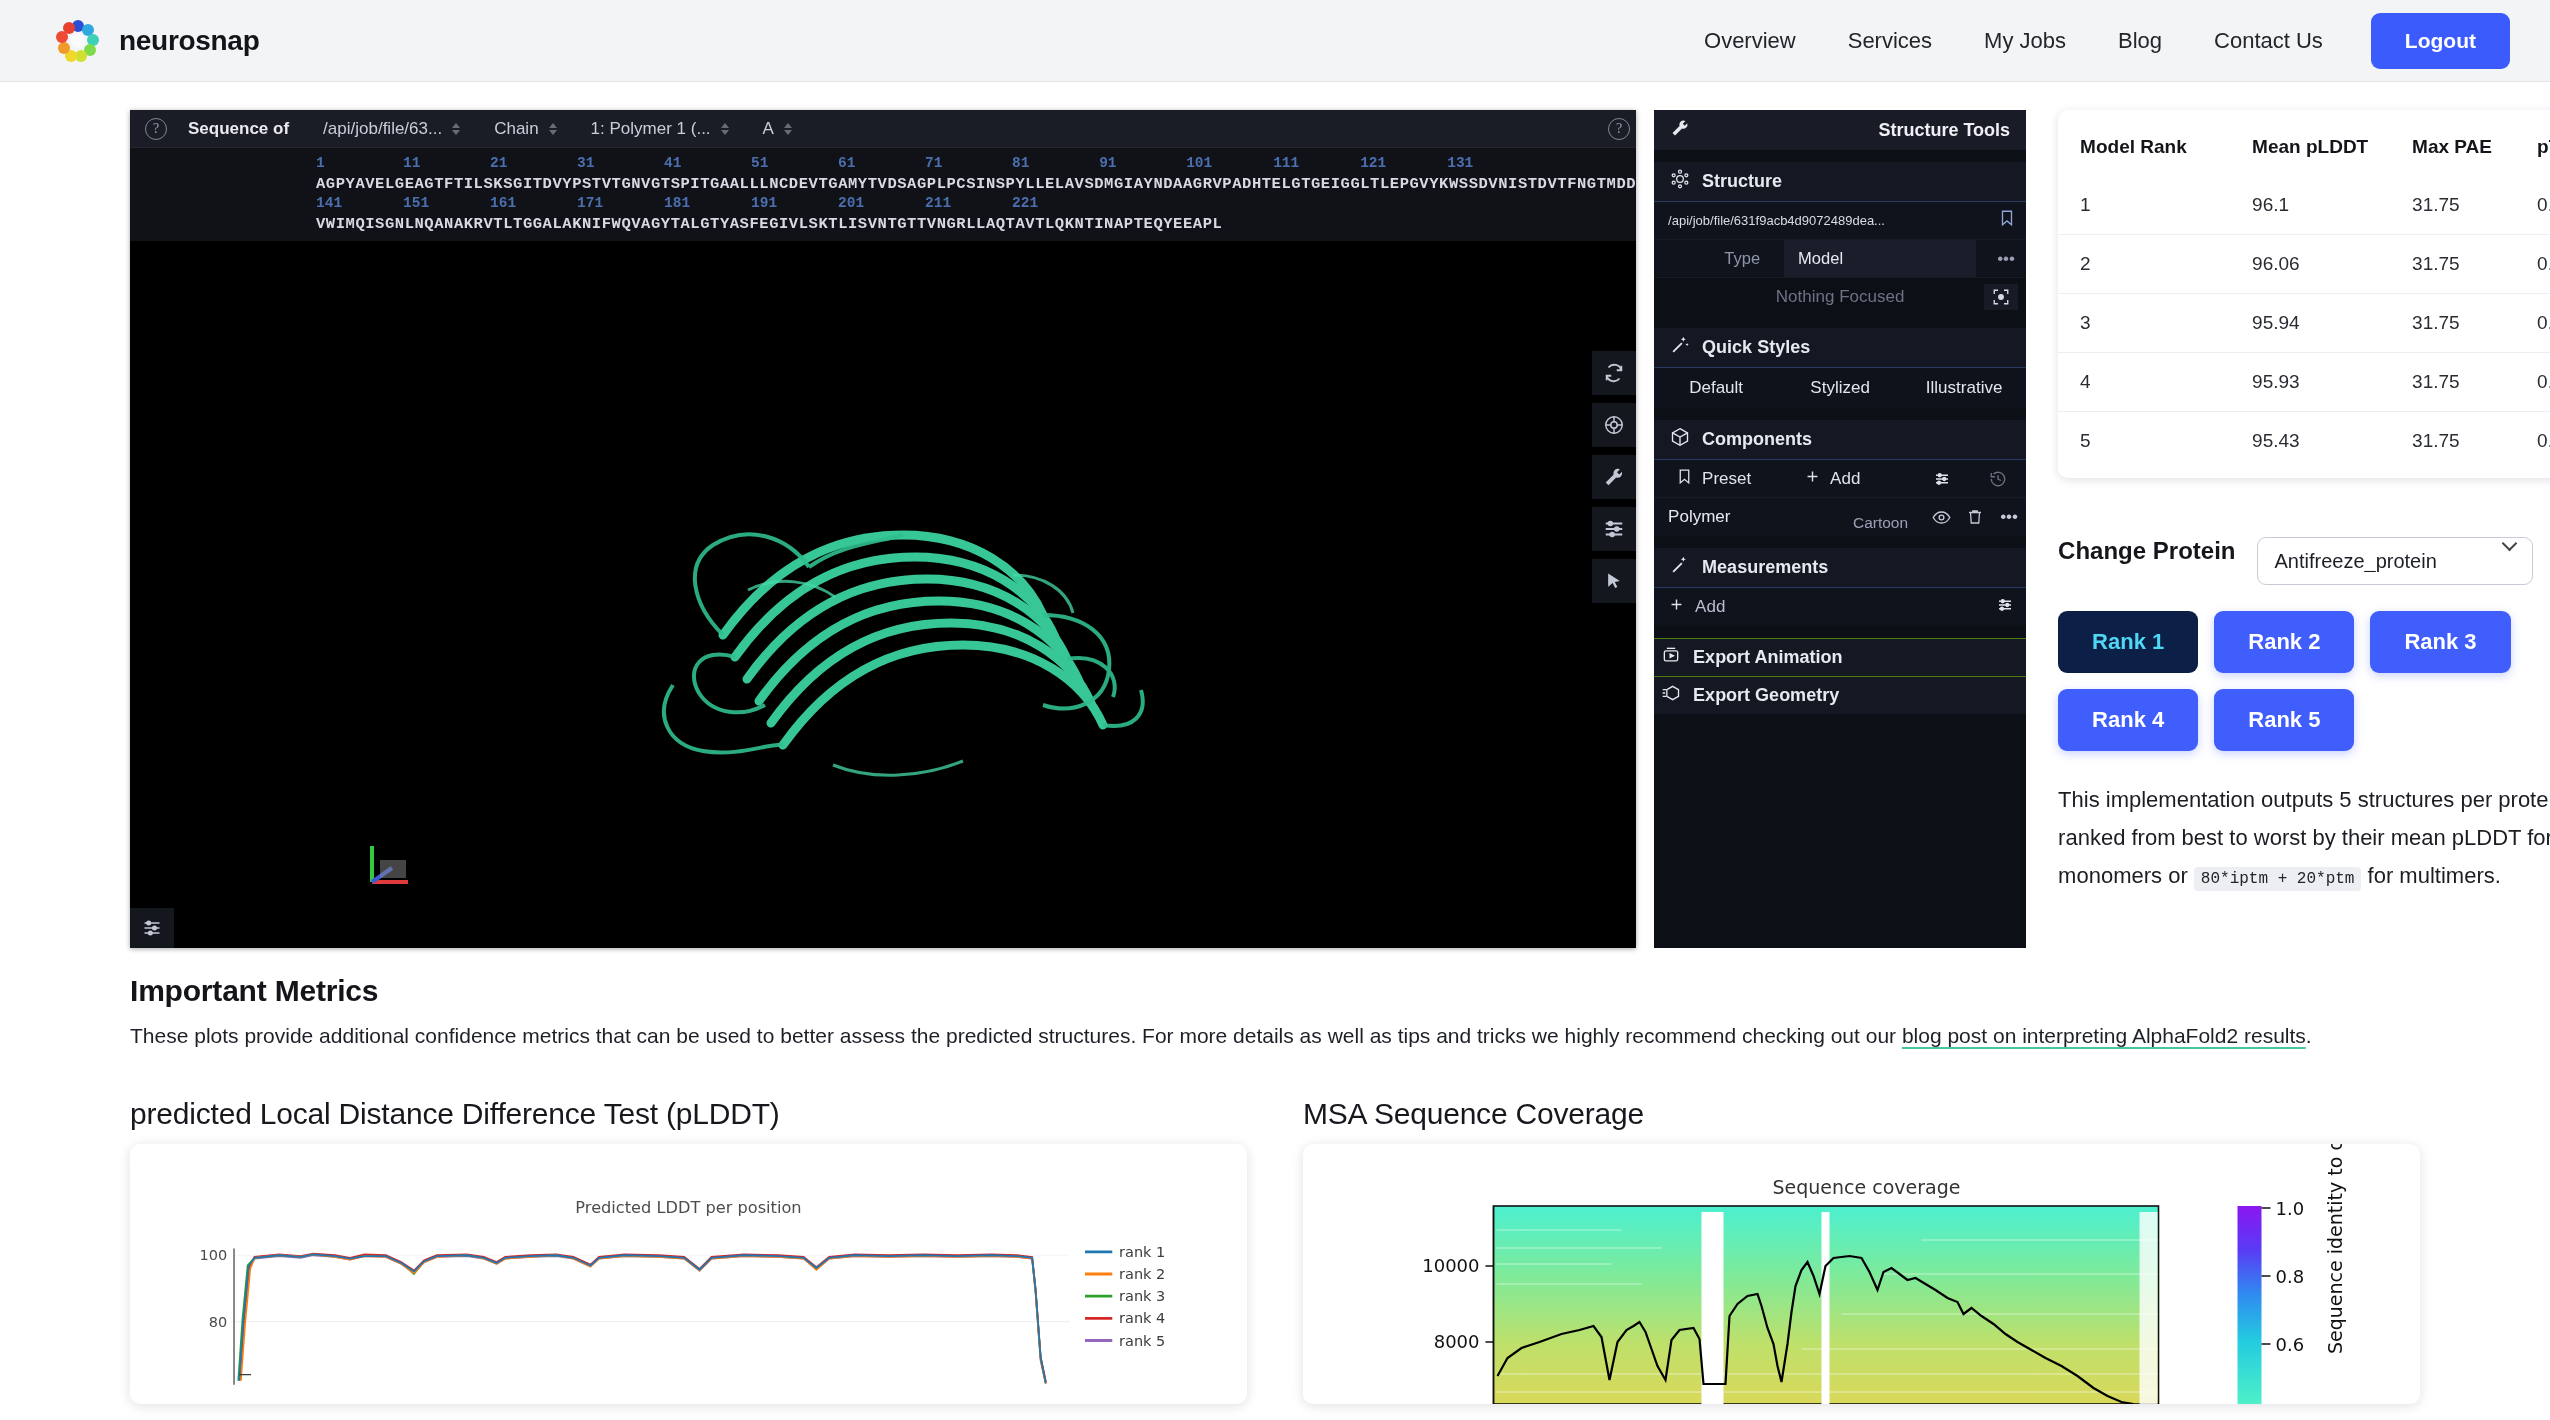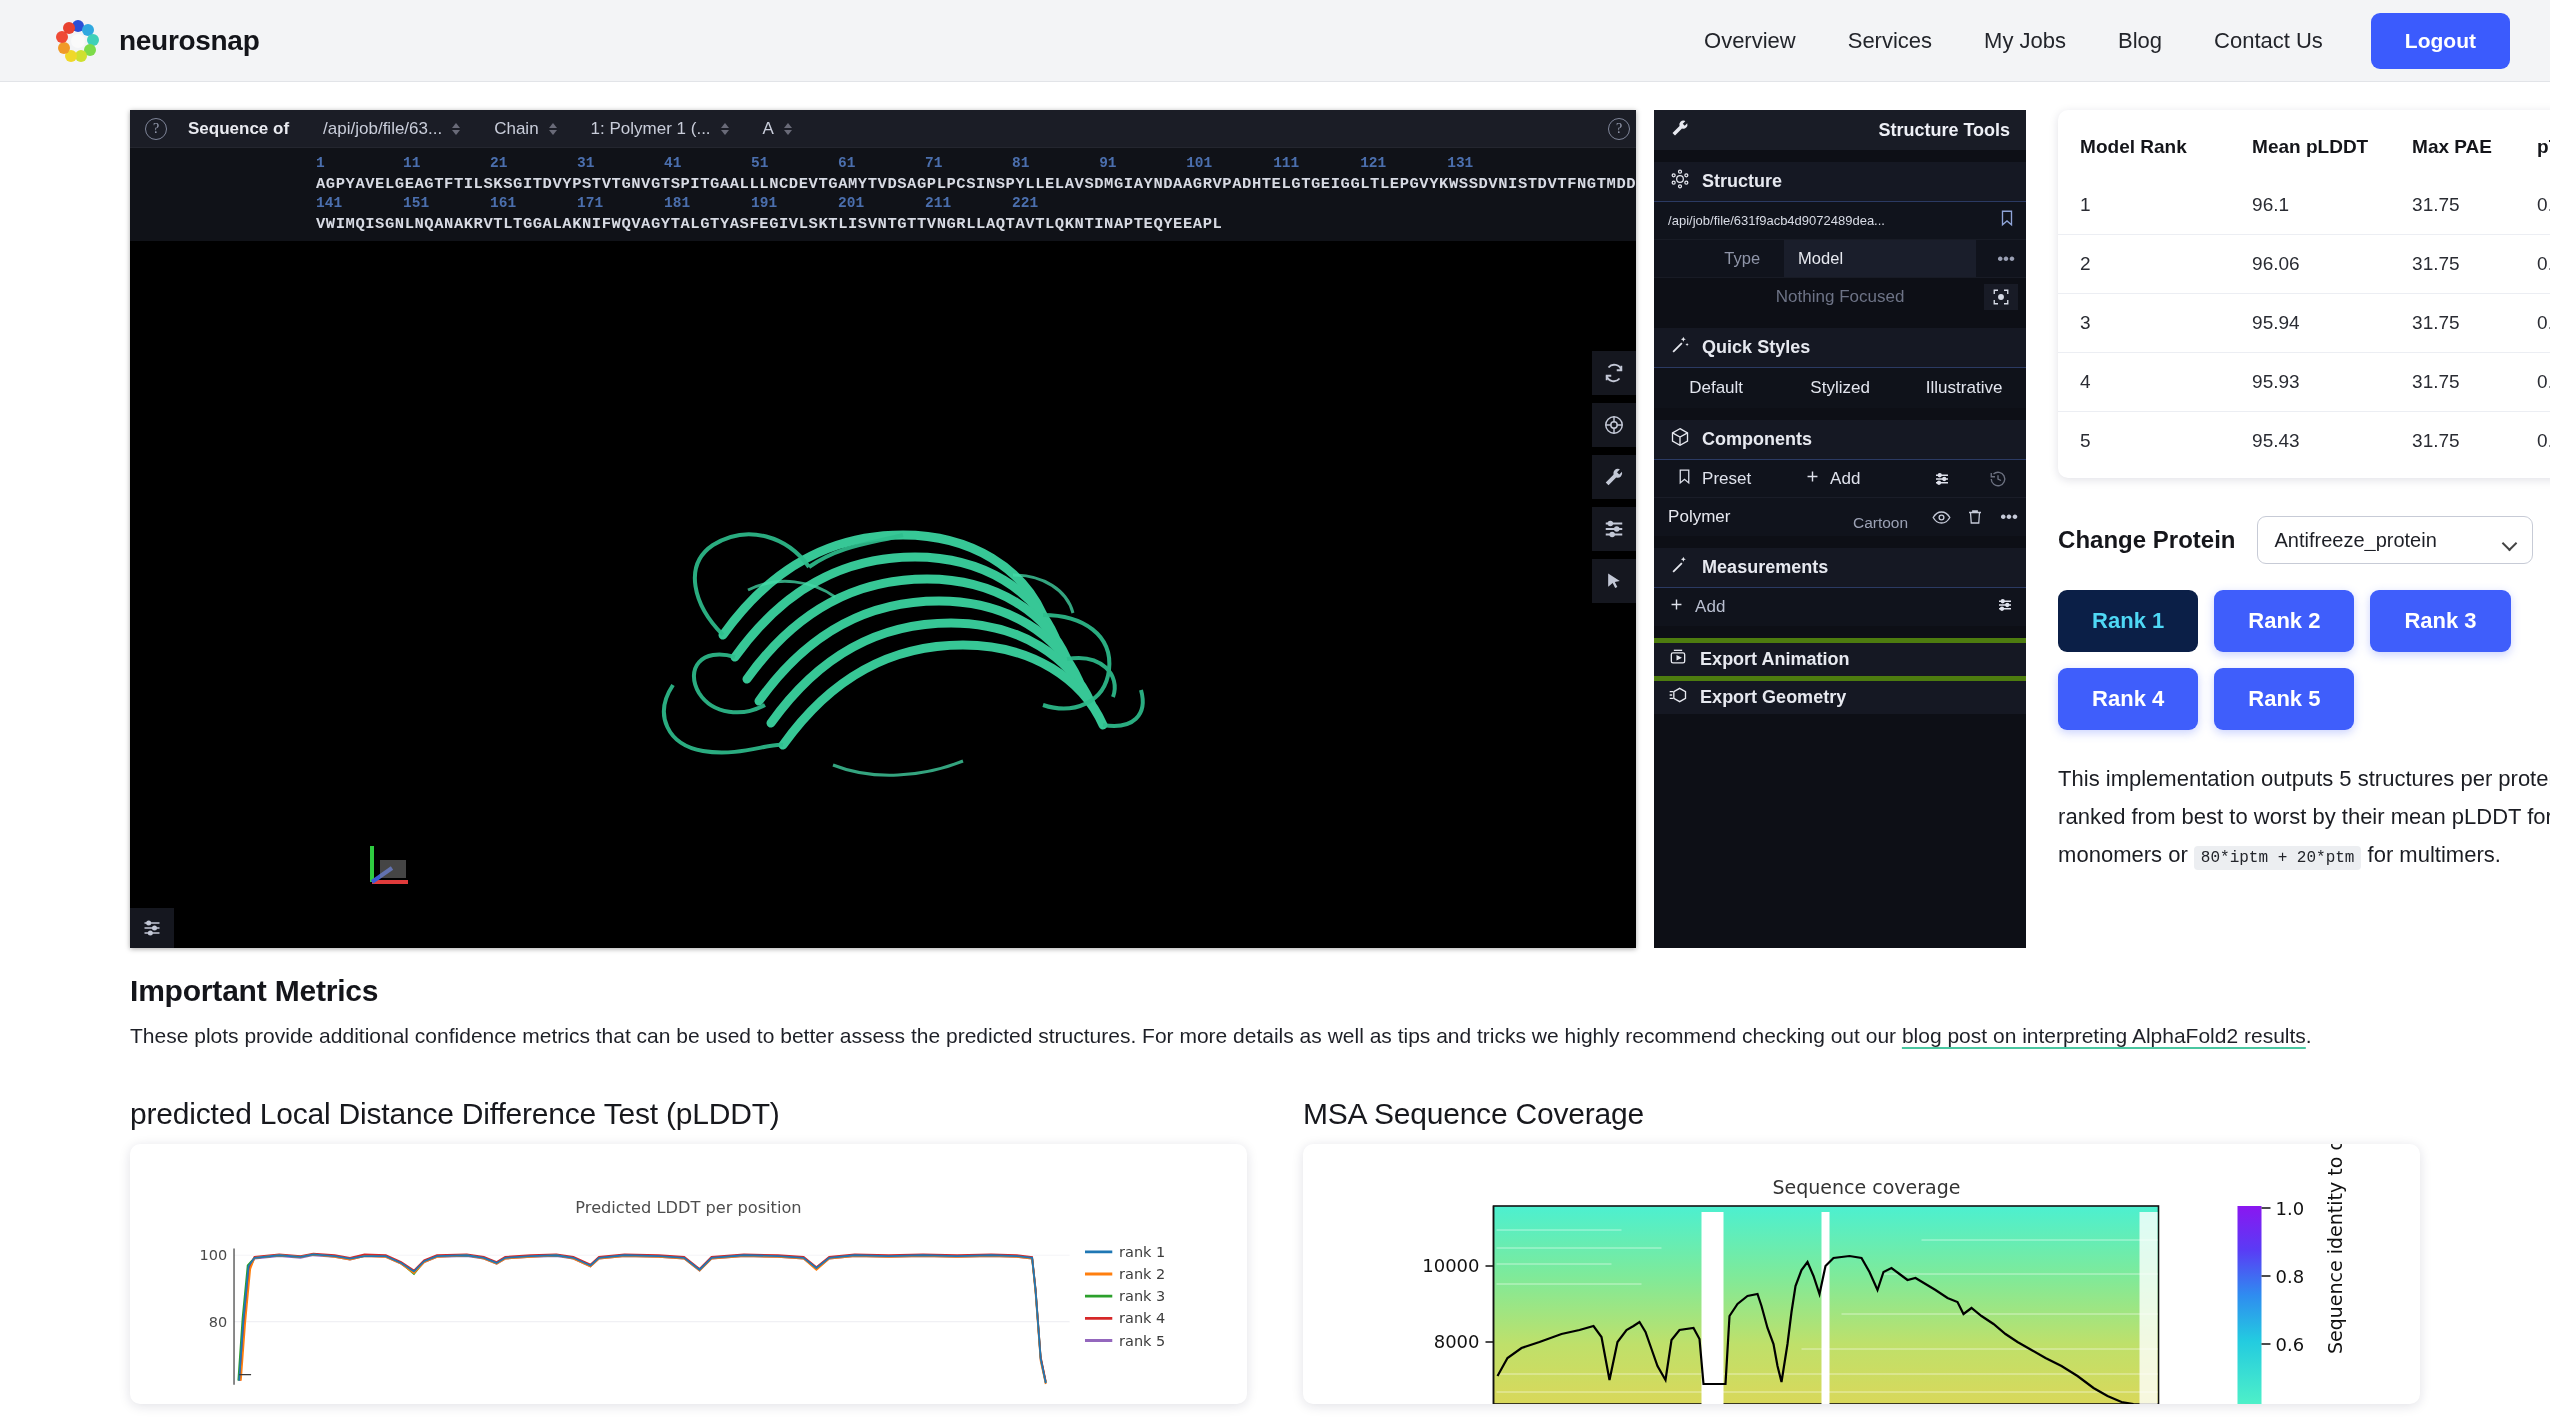--- a/index.html
+++ b/index.html
@@ -148,22 +148,22 @@
   .c1 { width: 150px; padding-left: 22px; }
   .c2 { width: 110px; }
   .c3, .c4 { width: 56px; justify-content: center; }
   .poly-row { height: 38px; display: flex; align-items: center; background: #10131c; padding-left: 14px; }
   .poly-name { flex: 1; font-size: 17px; }
   .poly-rep { color: #9ba1b4; font-size: 15.5px; margin-right: 16px; margin-top: 11px; }
   .poly-ic { width: 34px; display:flex;align-items:center;justify-content:center;color:#c5cad8; cursor:pointer;}
   .add-row { height: 38px; display: flex; align-items: center; gap: 10px; padding: 0 12px 0 14px; background: #10131c; }
   .add-row .lbl { flex: 1; color: #b9bfd0; font-size: 17px; }
   .exp-row {
-    height: 38px; display: flex; align-items: center; gap: 12px; padding: 0 14px;
-    background: #151823; font-weight: 700; font-size: 18px; border-top: 5px solid #4d7c0f;
+    height: 38px; display: flex; align-items: center; gap: 12px; padding: 0 7px;
+    background: #151823; font-weight: 700; font-size: 18px; border-top: 1px solid #4d7c0f;
   }
 
   
   .right-col { width: 600px; padding-left: 14px; }
   .rank-table {
     background: #fff; border-radius: 10px; box-shadow: 0 2px 10px rgba(20,25,60,.13);
     padding: 18px 0 8px 0; width: 570px;
   }
   table { border-collapse: collapse; width: 100%; }
   th {
@@ -176,21 +176,21 @@
     border-top: 1px solid #eceef3;
   }
   tr.first td { border-top: none; }
 
   .change-row { display: flex; align-items: center; gap: 22px; margin-top: 38px; }
   .change-label { font-size: 24px; font-weight: 700; color: #15161b; }
   .protein-select {
     font-size: 20px; padding: 12px 16px; border-radius: 9px;
     border: 1px solid #c7cbd6; background: #fff; color: #1d1f26;
     width: 276px; font-family: "Liberation Sans", sans-serif;
-    appearance: none; cursor: pointer;
+    appearance: none; cursor: pointer; margin-top: 21px;
   }
   .select-wrap { position: relative; }
   .select-wrap::after {
     content: ""; position: absolute; right: 18px; top: 22px;
     width: 9px; height: 9px; border-right: 2px solid #444; border-bottom: 2px solid #444;
     transform: rotate(45deg); pointer-events: none;
   }
   .rank-btns { display: flex; flex-wrap: wrap; gap: 16px; margin-top: 26px; width: 480px; }
   .rank-btn {
     background: #3f5efb; color: #fff; border: none; border-radius: 9px;

